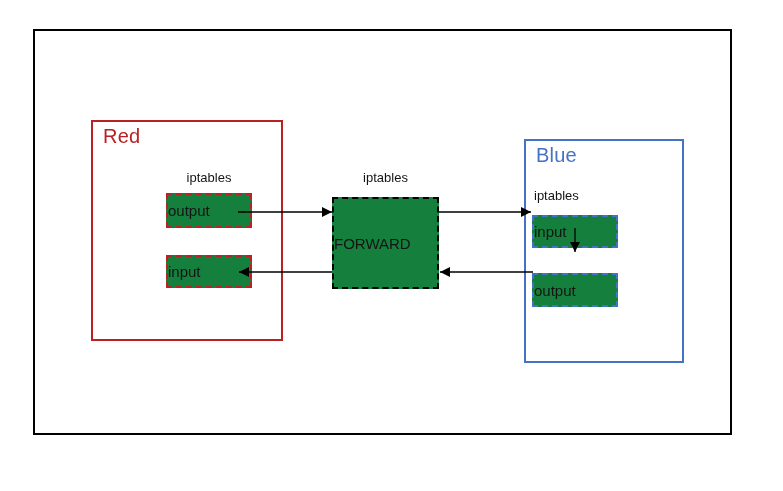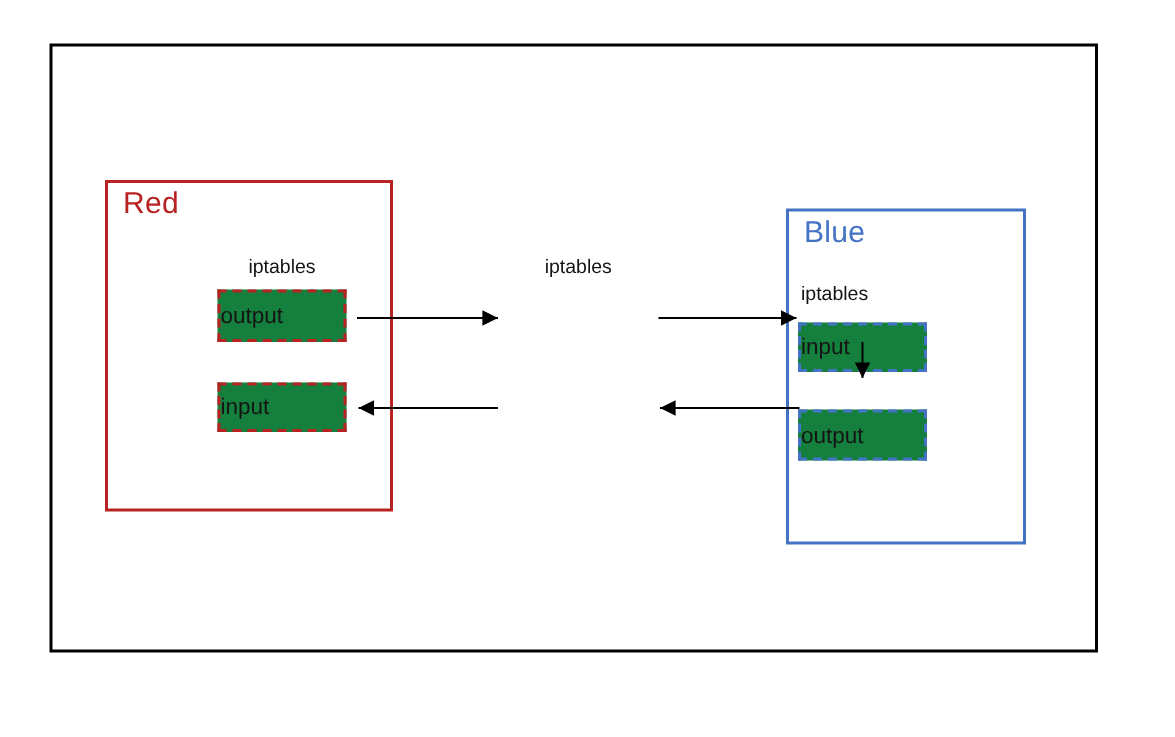--- a/index.html
+++ b/index.html
@@ -20,21 +20,21 @@
     left: 33px; top: 29px;
     width: 699px; height: 406px;
     border: 2px solid #000;
     background: transparent;
   }
   .host {
     position: absolute;
     background: transparent;
   }
   .host.red {
-    left: 70px; top: 120px;
+    left: 91px; top: 120px;
     width: 192px; height: 221px;
     border: 2.5px solid var(--red, #b92222);
   }
   .host.blue {
     left: 524px; top: 119px;
     width: 160px; height: 224px;
     border: 2.5px solid var(--blue, #4472c4);
     margin-top: 20px;
   }
   .host-label {
@@ -98,20 +98,23 @@
     <div class="iptables-label red-iptables">iptables</div>
     <div class="chain red-dash red-output">
       <span>output</span>
     </div>
     <div class="chain red-dash red-input">
       <span>input</span>
     </div>
   </div>
 
   <div class="iptables-label fw-iptables">iptables</div>
+  <div class="chain black-dash forward-box">
+    <span>FORWARD</span>
+  </div>
 
   <div class="host blue">
     <div class="host-label">Blue</div>
     <div class="iptables-label blue-iptables">iptables</div>
     <div class="chain blue-dash blue-input">
       <span>input</span>
     </div>
     <div class="chain blue-dash blue-output">
       <span>output</span>
     </div>

